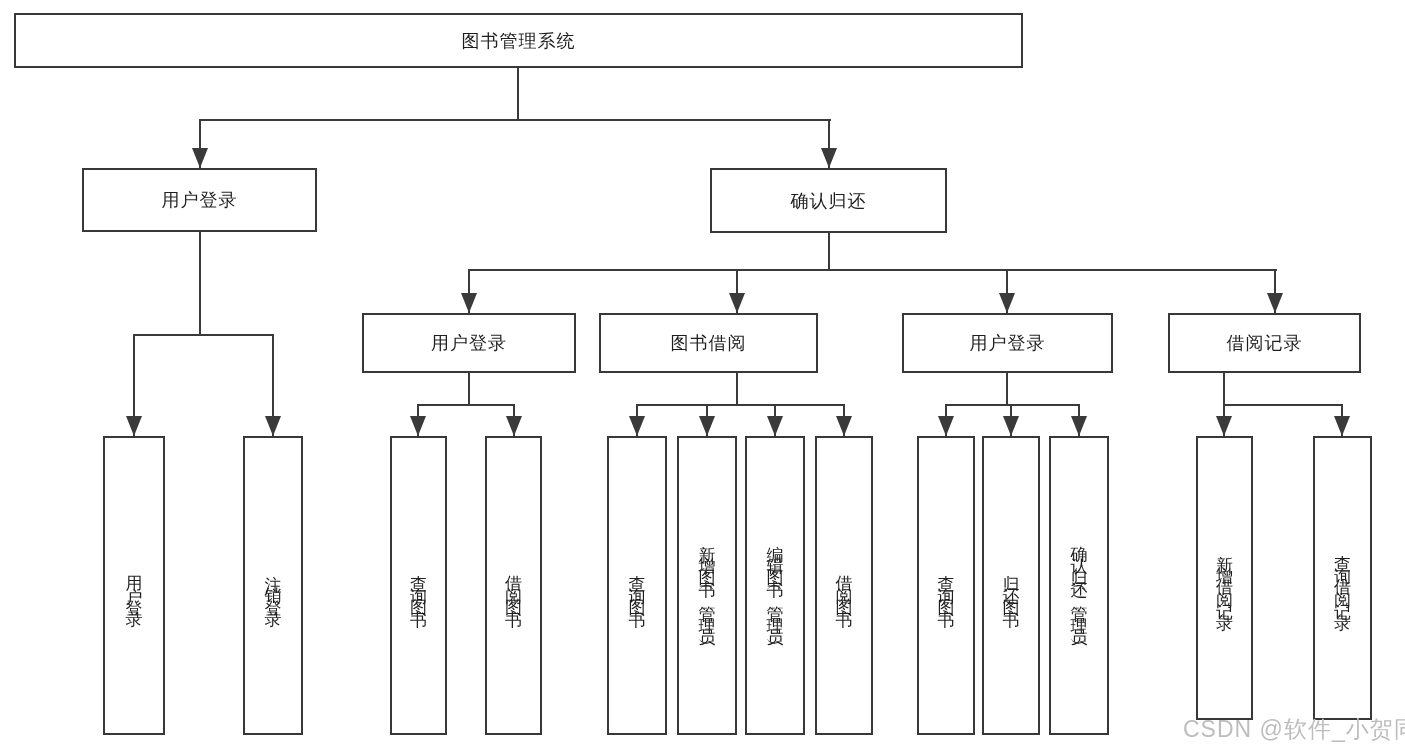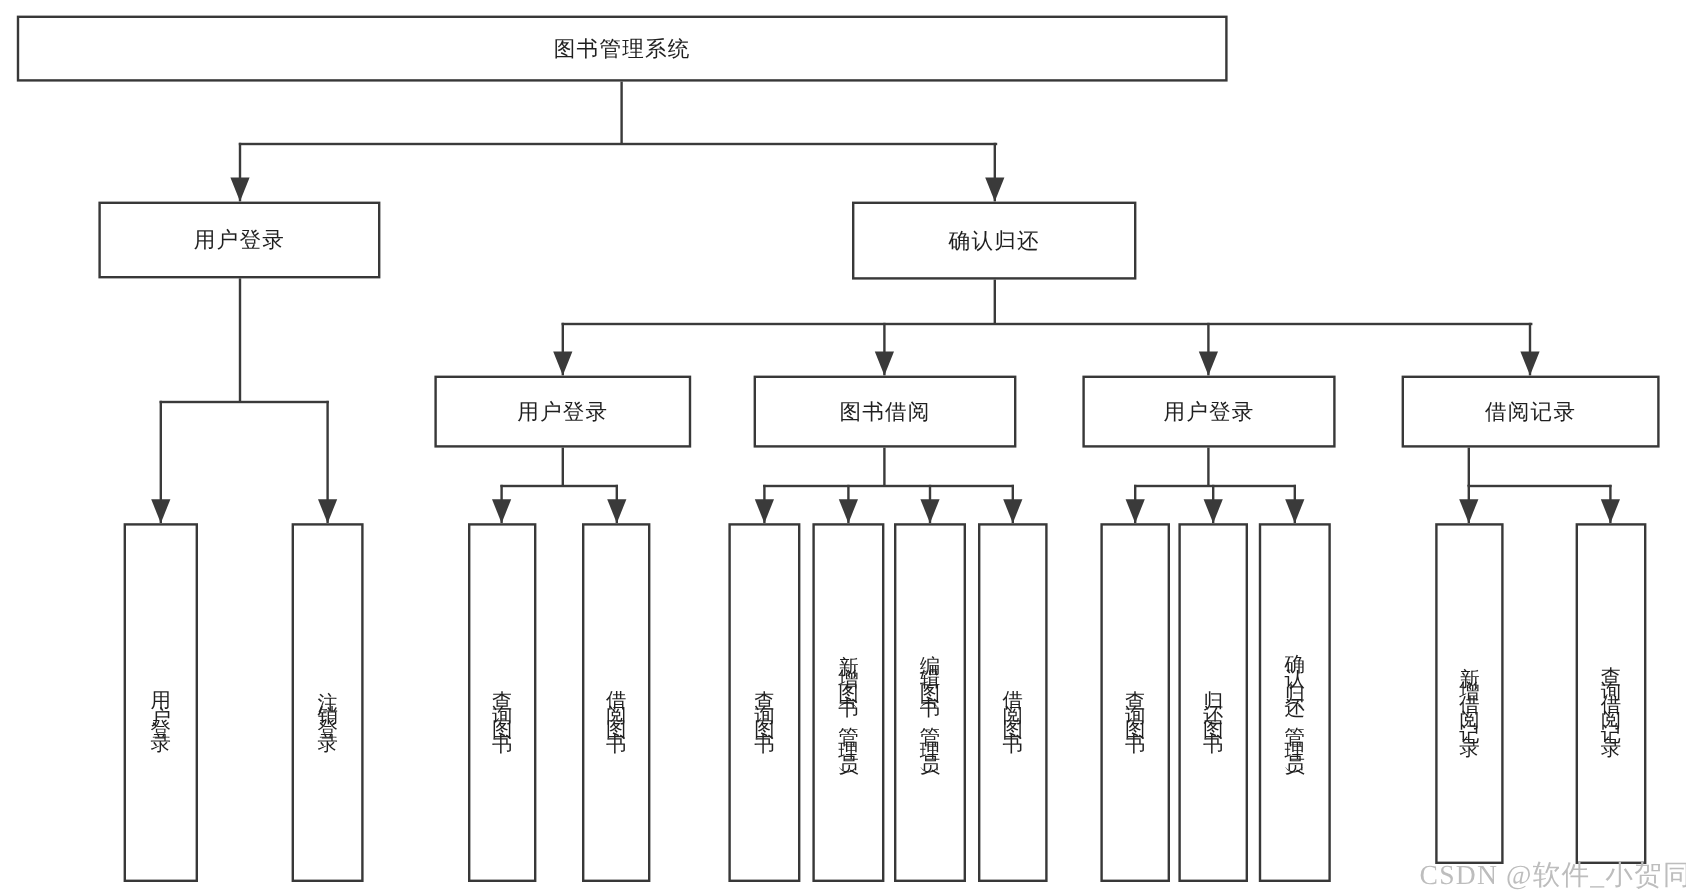--- a/index.html
+++ b/index.html
@@ -1,18 +1,18 @@
 <!DOCTYPE html>
 <html><head>
 <meta charset="utf-8">
 <style>
   html,body{margin:0;padding:0;background:#ffffff;}
   .stage{
     position:relative;width:1405px;height:747px;background:#ffffff;
-    font-family:Liberation Serif, serif;overflow:hidden;
+    font-family:Liberation Sans, sans-serif;overflow:hidden;
   }
   .box{
     position:absolute;box-sizing:border-box;border:2px solid #383838;background:#ffffff;
     display:flex;align-items:center;justify-content:center;color:#1f1f1f;
   }
   .hbox{font-size:18px;letter-spacing:1px;}
   .vbox .vtext{
     writing-mode:vertical-rl;text-orientation:mixed;
     font-size:17px;letter-spacing:12px;line-height:1;white-space:nowrap;
   }
@@ -97,27 +97,27 @@
   <div class="box hbox" style="left:82px;top:168px;width:235px;height:64px">
     <span>用户登录</span>
   </div>
   <div class="box hbox" style="left:710px;top:168px;width:237px;height:65px">
     <span>确认归还</span>
   </div>
 
   <div class="box hbox" style="left:362px;top:313px;width:214px;height:60px">
     <span>用户登录</span>
   </div>
-  <div class="box hbox" style="left:628px;top:313px;width:219px;height:60px">
+  <div class="box hbox" style="left:599px;top:313px;width:219px;height:60px">
     <span>图书借阅</span>
   </div>
   <div class="box hbox" style="left:902px;top:313px;width:211px;height:60px">
     <span>用户登录</span>
   </div>
-  <div class="box hbox" style="left:1168px;top:313px;width:215px;height:60px">
+  <div class="box hbox" style="left:1168px;top:313px;width:193px;height:60px">
     <span>借阅记录</span>
   </div>
 
   <div class="box vbox" style="left:103px;top:436px;width:62px;height:299px">
     <span class="vtext">用户登录</span>
   </div>
   <div class="box vbox" style="left:243px;top:436px;width:60px;height:299px">
     <span class="vtext">注销登录</span>
   </div>
 

